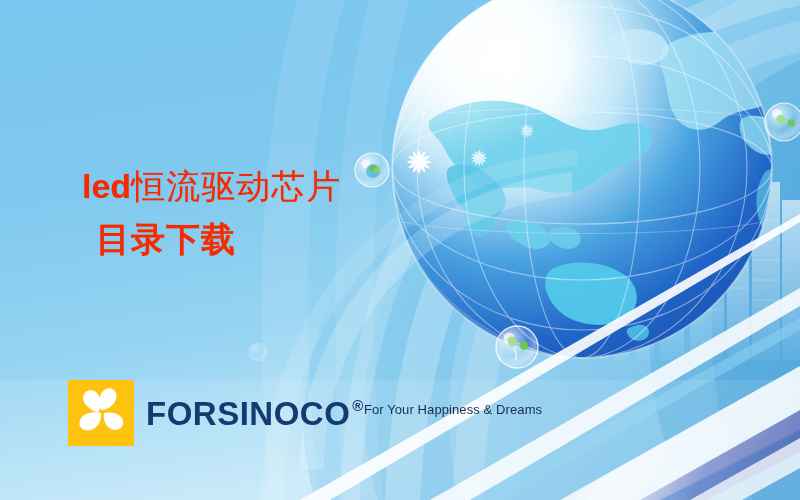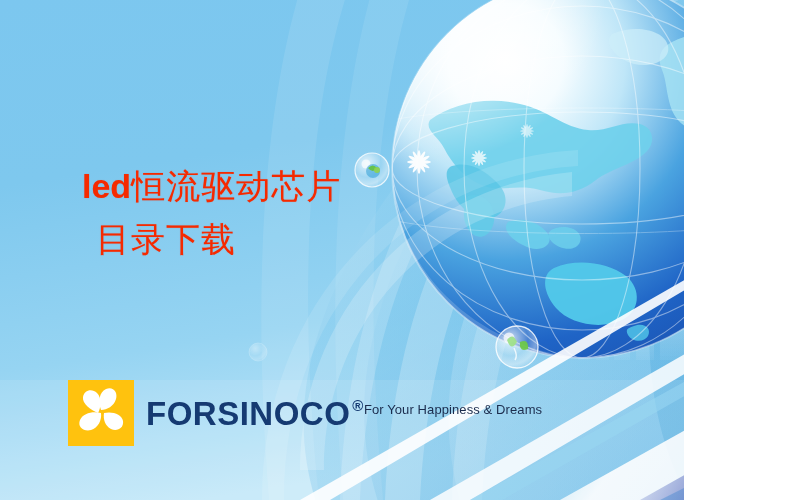--- a/index.html
+++ b/index.html
@@ -6,21 +6,21 @@
     margin: 0;
     padding: 0;
     background: #ffffff;
   }
   body {
     font-family: "Liberation Sans", sans-serif;
   }
 
   #banner {
     position: relative;
-    width: 684px;
+    width: 800px;
     height: 500px;
     overflow: hidden;
     background: linear-gradient(170deg, #7ec8ee 0%, #79c4ec 30%, #8fd0f1 60%, #a9ddf5 85%, #bfe6f8 100%);
   }
 
   .bg-svg {
     position: absolute;
     left: 0; top: 0;
     width: 800px; height: 500px;
   }
@@ -32,21 +32,21 @@
     top: 160px;
     width: 340px;
     color: #f52a00;
     font-size: 34px;
     line-height: 1.55;
     font-family: "Liberation Serif", "DejaVu Serif", serif;
     letter-spacing: 1px;
     text-shadow: 0 0 1px rgba(245,42,0,0.35);
   }
   #headline .ln { display: block; white-space: nowrap; }
-  #headline .ln2 { padding-left: 14px; }
+  #headline .ln2 { padding-left: 14px; font-weight: bold; }
   #headline .lat {
     font-family: "Liberation Sans", sans-serif;
     font-weight: bold;
     letter-spacing: 0;
   }
 
   
   #logo-block {
     position: absolute;
     left: 68px;

